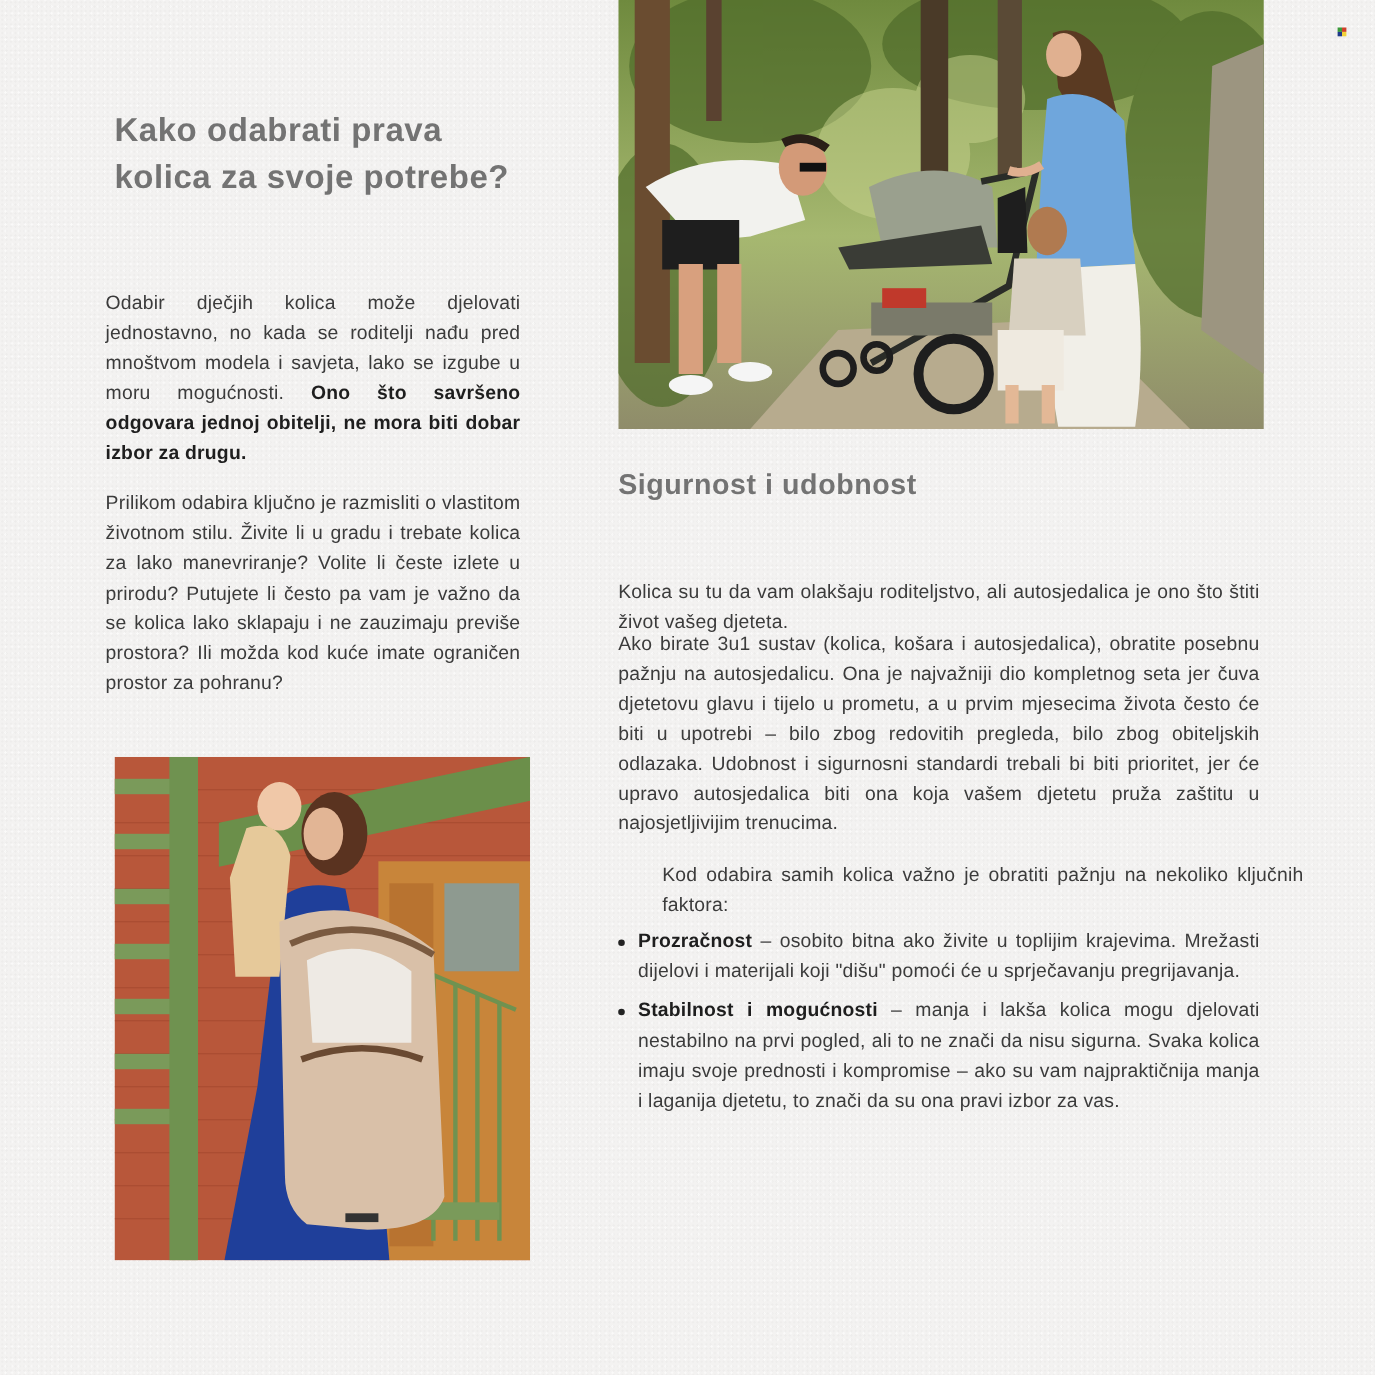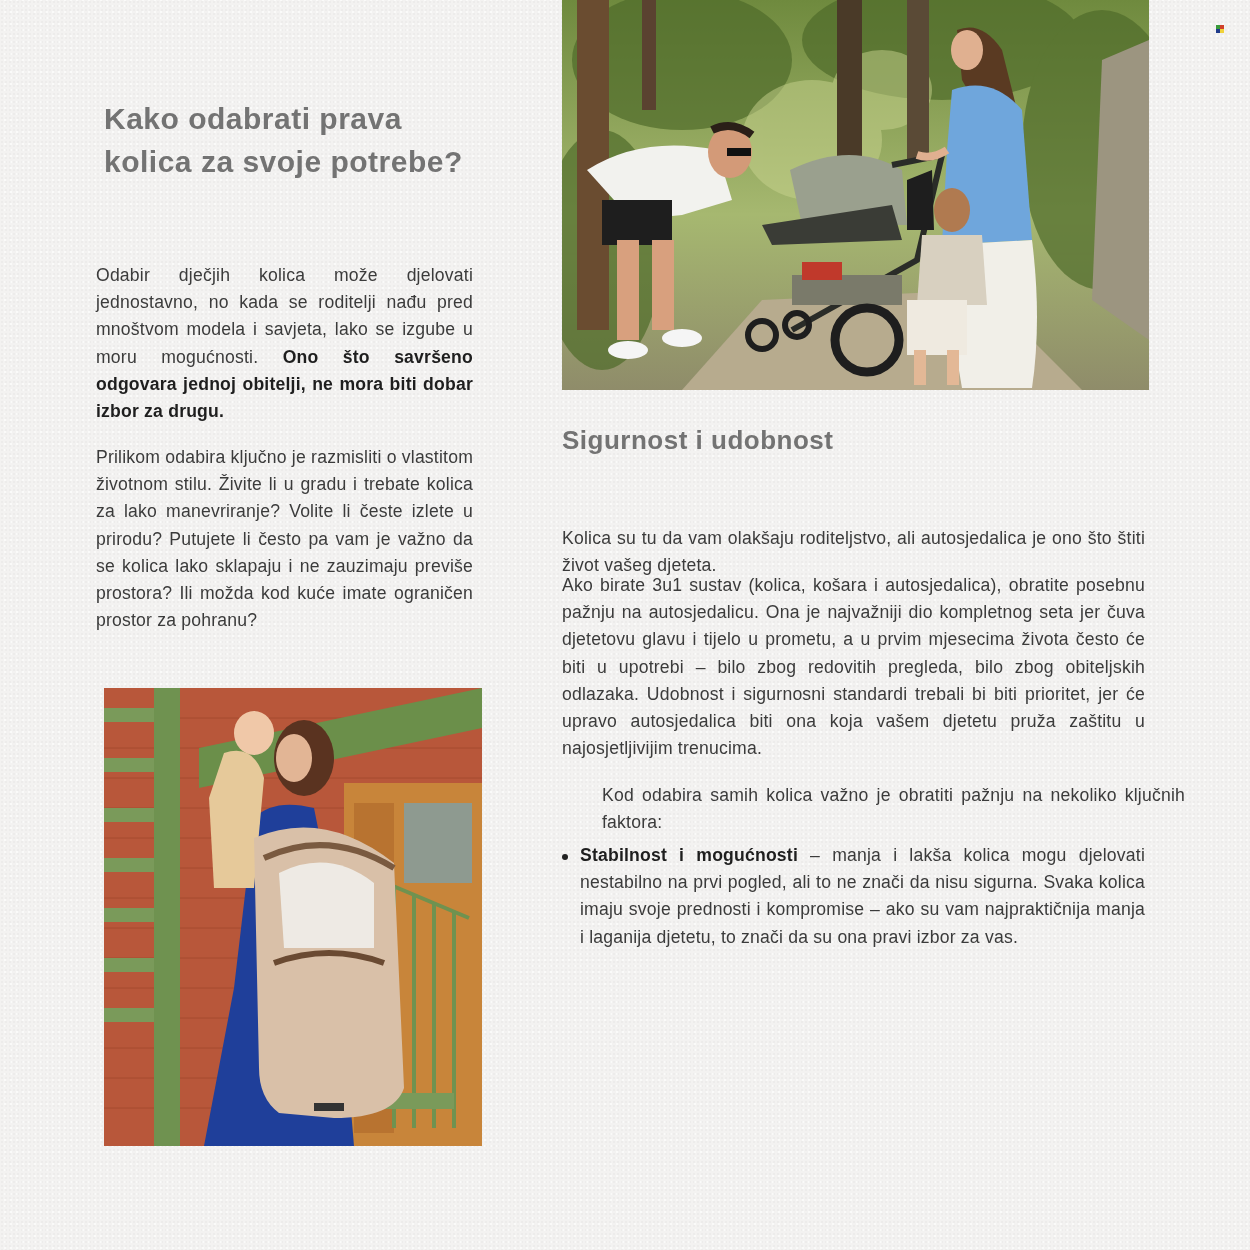--- a/index.html
+++ b/index.html
@@ -191,15 +191,18 @@
 <h2 class="abs title-right">Sigurnost i udobnost</h2>
 
 <p class="abs col-right" style="top:501px;margin-top:24px;">Kolica su tu da vam olakšaju roditeljstvo, ali autosjedalica je ono što štiti život vašeg djeteta.</p>
 
 <p class="abs col-right" style="top:572px;">Ako birate 3u1 sustav (kolica, košara i autosjedalica), obratite posebnu pažnju na autosjedalicu. Ona je najvažniji dio kompletnog seta jer čuva djetetovu glavu i tijelo u prometu, a u prvim mjesecima života često će biti u upotrebi – bilo zbog redovitih pregleda, bilo zbog obiteljskih odlazaka. Udobnost i sigurnosni standardi trebali bi biti prioritet, jer će upravo autosjedalica biti ona koja vašem djetetu pruža zaštitu u najosjetljivijim trenucima.</p>
 
 <p class="abs col-right" style="top:782px;margin-left:40px;">Kod odabira samih kolica važno je obratiti pažnju na nekoliko ključnih faktora:</p>
 
 <ul class="abs col-right" style="top:842px;">
   <li>
+    <span class="bullet"></span><b>Prozračnost</b><span> – osobito bitna ako živite u toplijim krajevima. Mrežasti dijelovi i materijali koji "dišu" pomoći će u sprječavanju pregrijavanja.</span>
+  </li>
+  <li>
     <span class="bullet"></span><b>Stabilnost i mogućnosti</b><span> – manja i lakša kolica mogu djelovati nestabilno na prvi pogled, ali to ne znači da nisu sigurna. Svaka kolica imaju svoje prednosti i kompromise – ako su vam najpraktičnija manja i laganija djetetu, to znači da su ona pravi izbor za vas.</span>
   </li>
 </ul>
 
 </body></html>

